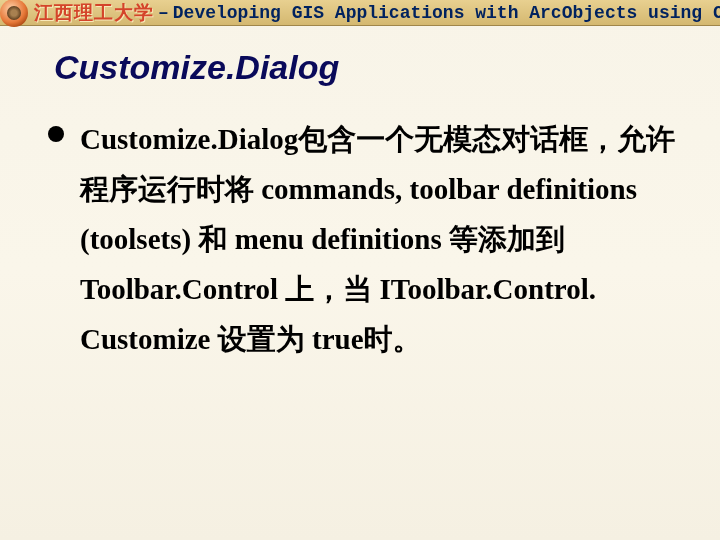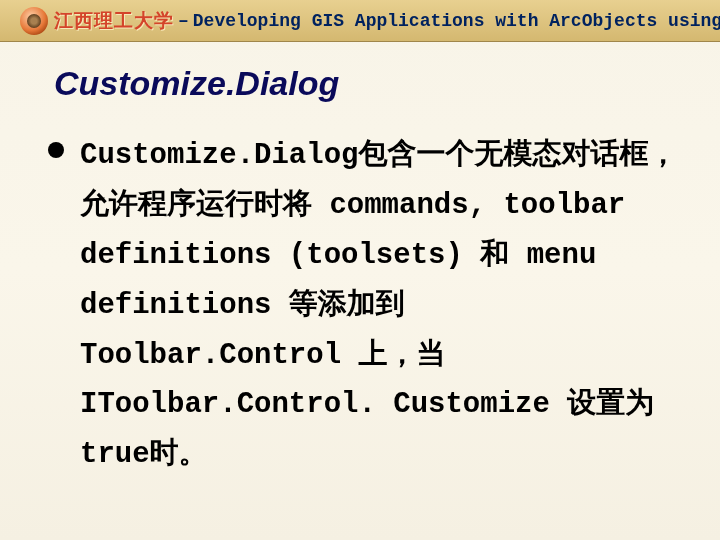--- a/index.html
+++ b/index.html
@@ -10,26 +10,26 @@
     body {
       width: 720px;
       height: 540px;
       background: linear-gradient(to bottom, #f8f4e8 0%, #faf6ea 50%, #f5f0e2 100%);
       font-family: SimHei, "Microsoft YaHei", Arial, sans-serif;
       position: relative;
       overflow: hidden;
     }
     .header-bar {
       width: 100%;
-      height: 42px;
+      height: 26px;
       background: linear-gradient(to bottom, #e8d090 0%, #d4b870 100%);
       border-bottom: 1px solid #a0864a;
       display: flex;
       align-items: center;
-      padding-left: 20px;
+      padding-left: 0;
       position: relative;
     }
     .logo-badge {
       width: 28px;
       height: 28px;
       border-radius: 50%;
       background: radial-gradient(circle at 40% 35%, #ffd0a8, #e67838 55%, #a84410 80%, #602305);
       display: flex;
       align-items: center;
       justify-content: center;
@@ -86,21 +86,21 @@
     .bullet-marker {
       width: 16px;
       height: 16px;
       background: #000;
       border-radius: 50%;
       flex-shrink: 0;
       margin-top: 11px;
       margin-right: 12px;
     }
     .bullet-text {
-      font-family: Liberation Mono, monospace;
+      font-family: Liberation Serif, serif;
       font-size: 29px;
       font-weight: bold;
       color: #000;
       line-height: 1.72;
       padding-left: 4px;
     }
   </style>
 </head>
 <body>
 

